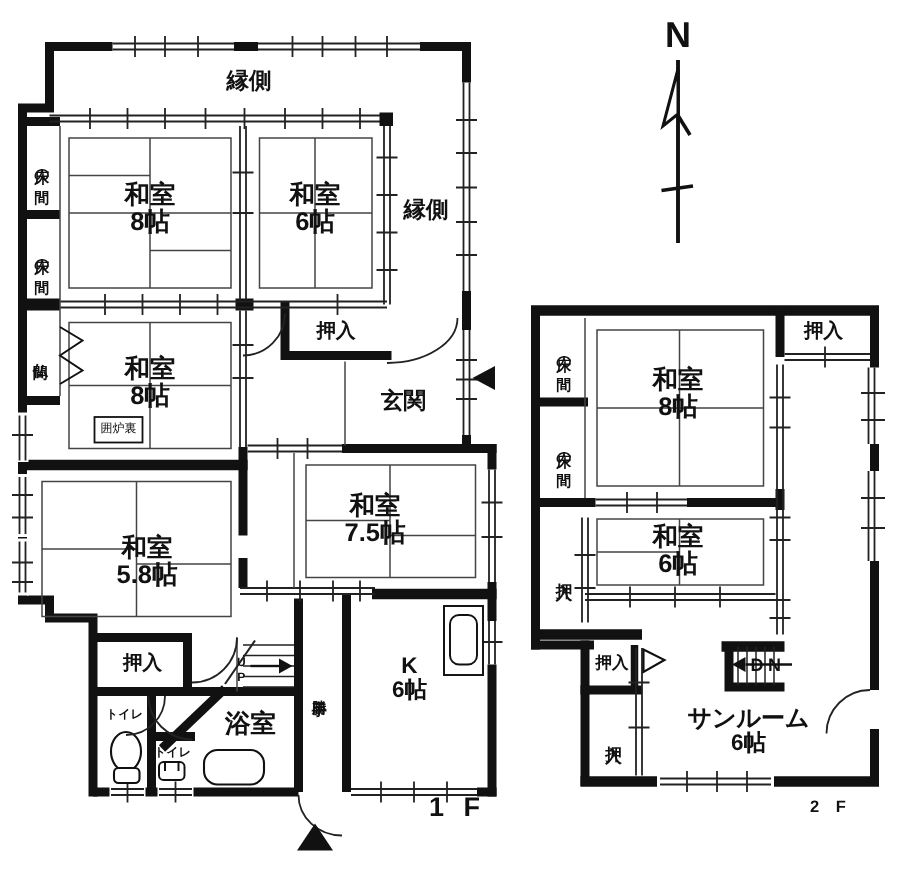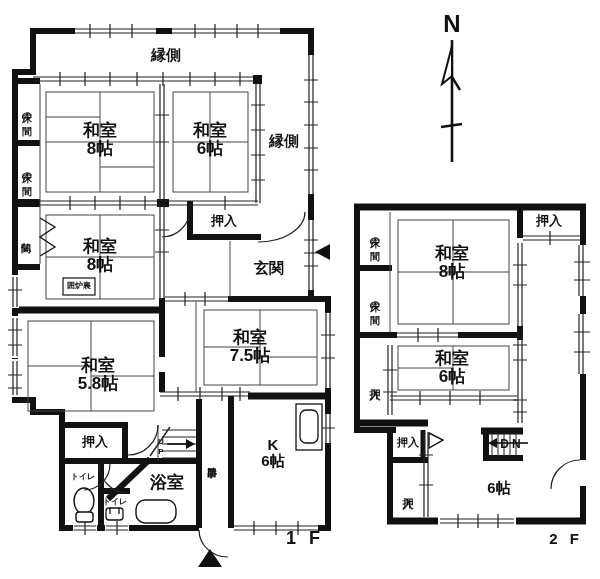--- a/index.html
+++ b/index.html
@@ -196,21 +196,21 @@
     <span>8帖</span>
   </div>
   <div class="lbl" style="left:210px;top:140px;font-size:17px">
     <span>和室</span>
     <span>6帖</span>
   </div>
   <div class="lbl" style="left:100px;top:256px;font-size:17px">
     <span>和室</span>
     <span>8帖</span>
   </div>
-  <div class="lbl" style="left:79px;top:286px;font-size:8px;font-weight:bold">囲炉裏</div>
+  <div class="lbl" style="left:79px;top:286px;font-size:8px;font-weight:normal">囲炉裏</div>
   <div class="lbl" style="left:224px;top:221px;font-size:13px">押入</div>
   <div class="lbl" style="left:269px;top:268px;font-size:15px">玄関</div>
   <div class="lbl" style="left:250px;top:347px;font-size:17px">
     <span>和室</span>
     <span>7.5帖</span>
   </div>
   <div class="lbl" style="left:98px;top:375px;font-size:17px">
     <span>和室</span>
     <span>5.8帖</span>
   </div>
@@ -234,19 +234,20 @@
     <span>8帖</span>
   </div>
   <div class="lbl" style="left:452px;top:368px;font-size:17px">
     <span>和室</span>
     <span>6帖</span>
   </div>
   <div class="lbl v" style="left:374px;top:380px;font-size:11px">押入</div>
   <div class="lbl" style="left:408px;top:443px;font-size:11px">押入</div>
   <div class="lbl v" style="left:407px;top:489px;font-size:11px">押入</div>
   <div class="lbl" style="left:499px;top:488px;font-size:16px">
+    <span>サンルーム</span>
     <span style="font-size:15px">6帖</span>
   </div>
   <div class="lbl" style="left:512px;top:444px;font-size:12px;letter-spacing:3px">DN</div>
-  <div class="lbl sp" style="left:566px;top:539px;font-size:15px">2 F</div>
+  <div class="lbl sp" style="left:554px;top:539px;font-size:11px">2 F</div>
 
   <div class="lbl" style="left:452px;top:24px;font-size:24px">N</div>
 </div>
 
 </body></html>

